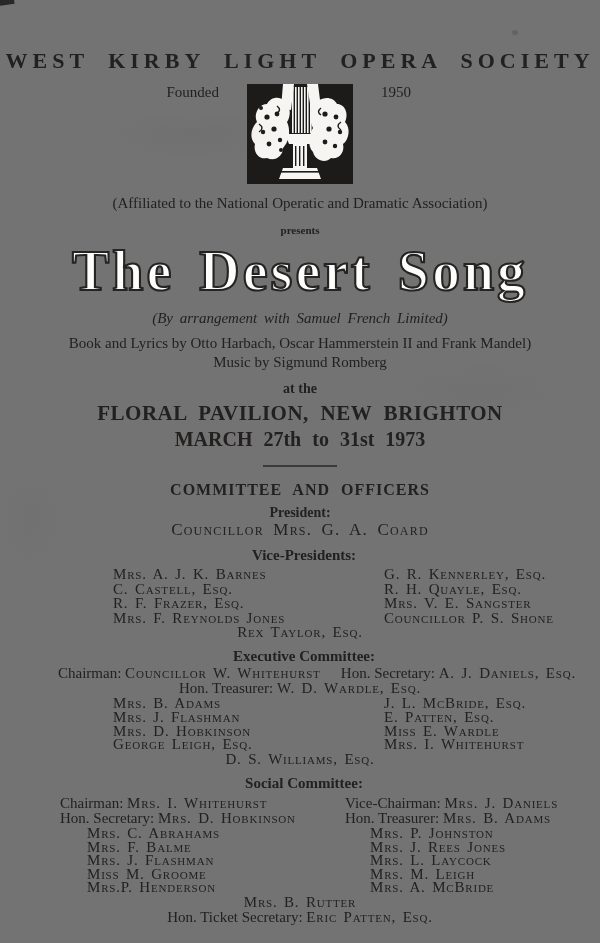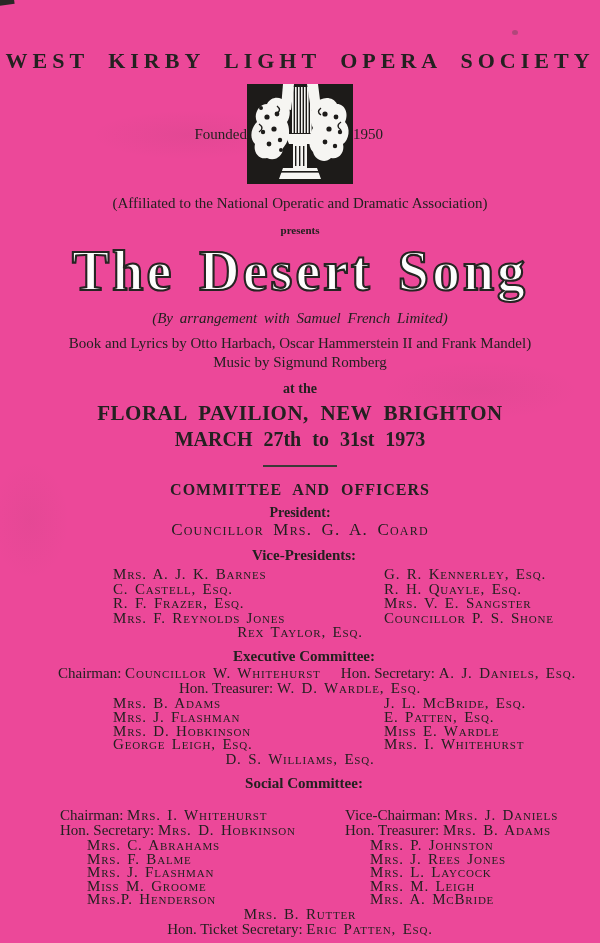--- a/index.html
+++ b/index.html
@@ -1,35 +1,35 @@
 <!DOCTYPE html>
 <html><head>
 <meta charset="utf-8">
 <style>
   html,body{margin:0;padding:0;background:#e9e9e7;}
   .page{
     position:relative;
     width:600px;height:943px;
     margin:0 auto;
-    background:#ec4899;
+    background:#737373;
     color:#232120;
     font-family:"Liberation Serif", serif;
     overflow:hidden;
   }
   .center{text-align:center;}
   .sc{font-variant:small-caps;letter-spacing:.8px;word-spacing:2px;}
 
   .society{
     padding-top:48px;
     font-size:22px;line-height:26px;font-weight:700;
     letter-spacing:5px;word-spacing:9px;
   }
   .crest-row{
     margin-top:10px;height:100px;
-    display:flex;align-items:center;justify-content:center;
+    display:flex;justify-content:center;gap:28px;
     font-size:15px;
   }
   .crest-row .lbl{width:120px;}
   .crest-row .founded{text-align:right;}
   .crest-row .year{text-align:left;}
   .crest svg{display:block;}
 
   .affiliation{margin-top:10px;font-size:15px;line-height:18px;}
   .presents{margin-top:9px;font-size:11px;line-height:18px;font-weight:700;}
   .show-title{
@@ -62,21 +62,21 @@
   .row-split{
     display:flex;justify-content:space-between;
     padding:0 24px 0 58px;
     font-size:15px;line-height:16px;
   }
   .center-line{font-size:15px;line-height:15px;}
 
   .exec-cols{margin-top:1px;}
   .exec-cols .nm{line-height:13.8px;}
 
-  .soc-cols{display:flex;margin-top:16px;}
+  .soc-cols{display:flex;margin-top:4px;}
   .soc-cols .l{width:50%;box-sizing:border-box;padding-left:60px;}
   .soc-cols .r{width:50%;box-sizing:border-box;padding-left:45px;}
   .soc-cols .hdr{font-size:15px;line-height:15px;}
   .soc-cols .names{padding-left:27px;margin-top:1px;}
   .soc-cols .r .names{padding-left:25px;}
   .soc-cols .nm{line-height:13.5px;}
 
   
   .smudge{position:absolute;border-radius:50%;pointer-events:none;}
   .s1{left:90px;top:110px;width:200px;height:50px;background:radial-gradient(ellipse at center,rgba(60,60,55,.05),transparent 70%);}

